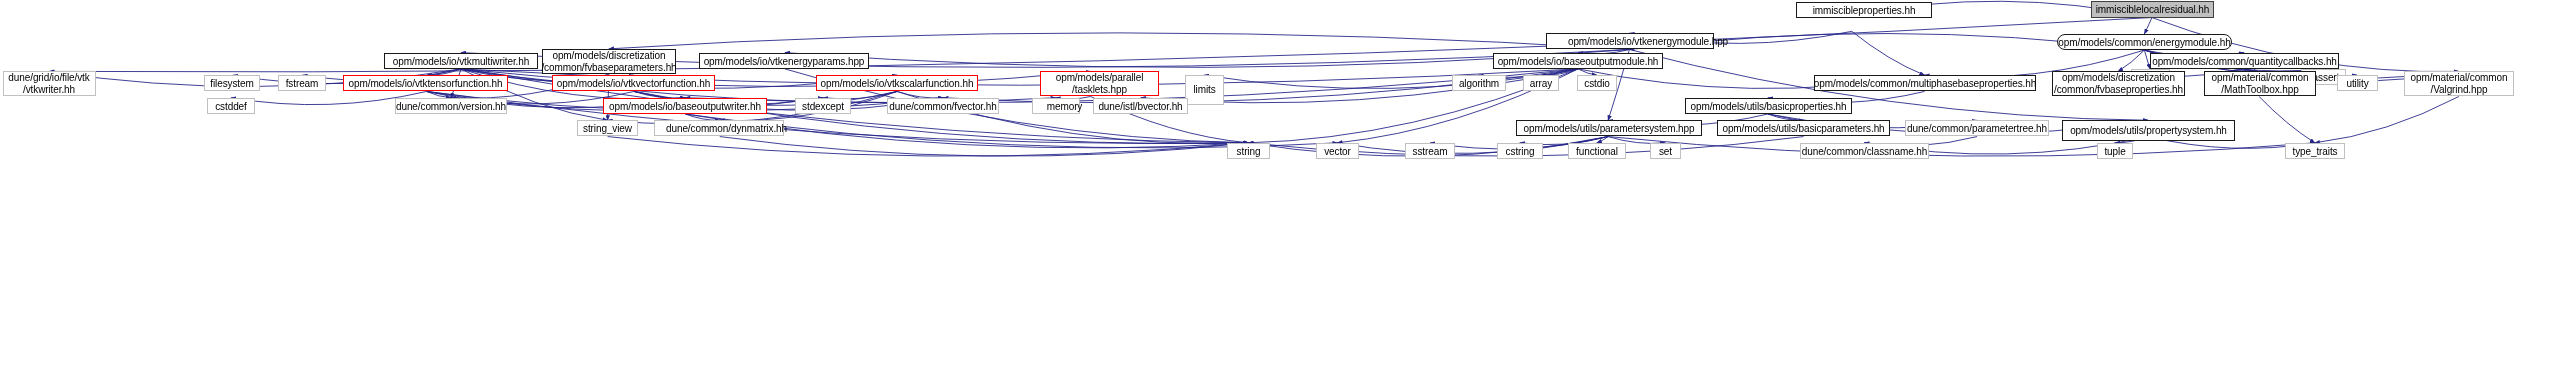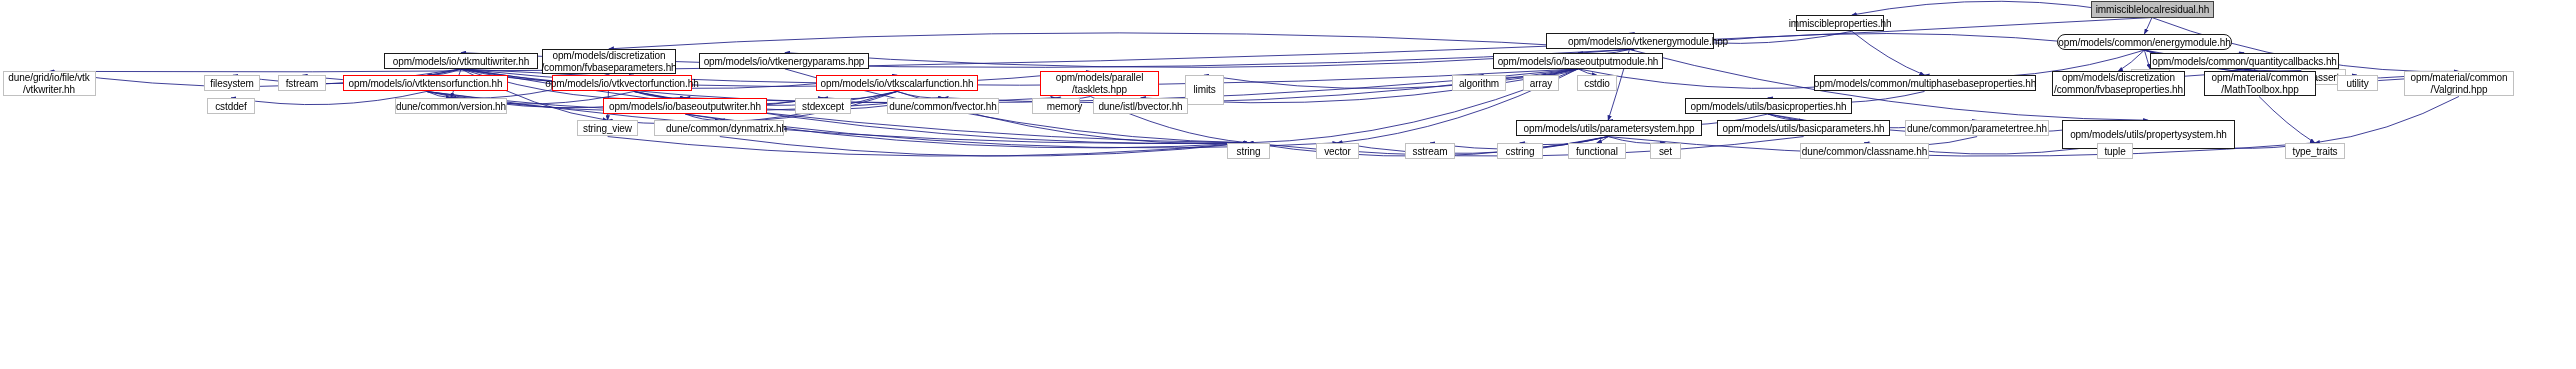--- a/index.html
+++ b/index.html
@@ -151,37 +151,37 @@
         <path d="M1093,182 Q1542.5,257 1992,228" marker-end="url(#arrow)"></path>
         <path d="M1093,182 Q1613.5,257 2134,228" marker-end="url(#arrow)"></path>
         <path d="M1093,182 Q1120.5,192.5 1148,192" marker-end="url(#arrow)"></path>
         <path d="M1148,218 Q1570,275 1992,228" marker-end="url(#arrow)"></path>
         <path d="M969,218 Q1480.5,275 1992,228" marker-end="url(#arrow)"></path>
         <path d="M3605,154 Q3649.5,199.9 3694,228" marker-end="url(#arrow)"></path>
         <path d="M3924,154 Q3809,214 3694,228" marker-end="url(#arrow)"></path>
       </g>
   </svg>
 <div class="node root" style="left: 2091px; top: 1.3px; width: 123px; height: 16.3px;">immisciblelocalresidual.hh</div>
-    <div class="node hdr" style="left: 1796px; top: 15px; width: 88px; height: 16.3px;">immiscibleproperties.hh</div>
+    <div class="node hdr" style="left: 1796px; top: 2px; width: 136px; height: 16.3px;">immiscibleproperties.hh</div>
     <div class="node hdr" style="left: 2057px; top: 34px; width: 175px; height: 16.3px; border-radius: 8px;">opm/models/common/energymodule.hh</div>
     <div class="node hdr" style="left: 1546px; top: 33px; width: 168px; height: 16.3px; padding-left: 36px;">opm/models/io/vtkenergymodule.hpp</div>
     <div class="node hdr" style="left: 384px; top: 53px; width: 154px; height: 16.3px;">opm/models/io/vtkmultiwriter.hh</div>
     <div class="node hdr" style="left: 542px; top: 49px; width: 134px; height: 25px;">opm/models/discretization
 /common/fvbaseparameters.hh</div>
     <div class="node hdr" style="left: 699px; top: 53px; width: 170px; height: 16.3px;">opm/models/io/vtkenergyparams.hpp</div>
     <div class="node hdr" style="left: 1493px; top: 53px; width: 170px; height: 16.3px;">opm/models/io/baseoutputmodule.hh</div>
     <div class="node " style="left: 2131px; top: 69px; width: 39px; height: 16.3px;">cmath</div>
     <div class="node hdr" style="left: 2150px; top: 53px; width: 189px; height: 16.3px;">opm/models/common/quantitycallbacks.hh</div>
     <div class="node " style="left: 2301px; top: 69px; width: 45px; height: 16.3px;">cassert</div>
     <div class="node " style="left: 2.5px; top: 71px; width: 93px; height: 25px;">dune/grid/io/file/vtk
 /vtkwriter.hh</div>
     <div class="node " style="left: 204px; top: 75px; width: 56px; height: 16.3px;">filesystem</div>
     <div class="node " style="left: 278px; top: 75px; width: 48px; height: 16.3px;">fstream</div>
     <div class="node red" style="left: 343px; top: 75px; width: 165px; height: 16.3px;">opm/models/io/vtktensorfunction.hh</div>
-    <div class="node red" style="left: 552px; top: 75px; width: 140px; height: 16.3px;">opm/models/io/vtkvectorfunction.hh</div>
+    <div class="node red" style="left: 552px; top: 75px; width: 163px; height: 16.3px;">opm/models/io/vtkvectorfunction.hh</div>
     <div class="node red" style="left: 816px; top: 75px; width: 162px; height: 16.3px;">opm/models/io/vtkscalarfunction.hh</div>
     <div class="node red" style="left: 1040px; top: 71px; width: 119px; height: 25px;">opm/models/parallel
 /tasklets.hpp</div>
     <div class="node " style="left: 1185px; top: 75px; width: 39px; height: 30px;">limits</div>
     <div class="node " style="left: 1452px; top: 75px; width: 54px; height: 16.3px;">algorithm</div>
     <div class="node " style="left: 1523px; top: 75px; width: 36px; height: 16.3px;">array</div>
     <div class="node " style="left: 1577px; top: 75px; width: 40px; height: 16.3px;">cstdio</div>
     <div class="node hdr" style="left: 1814px; top: 75px; width: 222px; height: 16.3px;">opm/models/common/multiphasebaseproperties.hh</div>
     <div class="node hdr" style="left: 2052px; top: 71px; width: 133px; height: 25px;">opm/models/discretization
 /common/fvbaseproperties.hh</div>
@@ -196,21 +196,21 @@
     <div class="node " style="left: 795px; top: 98px; width: 56px; height: 16.3px;">stdexcept</div>
     <div class="node " style="left: 887px; top: 98px; width: 112px; height: 16.3px;">dune/common/fvector.hh</div>
     <div class="node " style="left: 1032px; top: 98px; width: 48px; height: 16.3px; padding-left: 17px;">memory</div>
     <div class="node " style="left: 1093px; top: 98px; width: 95px; height: 16.3px;">dune/istl/bvector.hh</div>
     <div class="node hdr" style="left: 1685px; top: 98px; width: 167px; height: 16.3px;">opm/models/utils/basicproperties.hh</div>
     <div class="node " style="left: 577px; top: 120px; width: 61px; height: 16.3px;">string_view</div>
     <div class="node " style="left: 654px; top: 120px; width: 130px; height: 16.3px; padding-left: 15px;">dune/common/dynmatrix.hh</div>
     <div class="node hdr" style="left: 1516px; top: 120px; width: 186px; height: 16.3px;">opm/models/utils/parametersystem.hpp</div>
     <div class="node hdr" style="left: 1717px; top: 120px; width: 173px; height: 16.3px;">opm/models/utils/basicparameters.hh</div>
     <div class="node " style="left: 1905px; top: 120px; width: 144px; height: 16.3px;">dune/common/parametertree.hh</div>
-    <div class="node hdr" style="left: 2062px; top: 120px; width: 173px; height: 29px;">opm/models/utils/propertysystem.hh</div>
+    <div class="node hdr" style="left: 2062px; top: 120px; width: 173px; height: 21px;">opm/models/utils/propertysystem.hh</div>
     <div class="node " style="left: 1227px; top: 143px; width: 43px; height: 16.3px;">string</div>
     <div class="node " style="left: 1316px; top: 143px; width: 43px; height: 16.3px;">vector</div>
     <div class="node " style="left: 1405px; top: 143px; width: 50px; height: 16.3px;">sstream</div>
     <div class="node " style="left: 1497px; top: 143px; width: 46px; height: 16.3px;">cstring</div>
     <div class="node " style="left: 1568px; top: 143px; width: 58px; height: 16.3px;">functional</div>
     <div class="node " style="left: 1650px; top: 143px; width: 31px; height: 16.3px;">set</div>
     <div class="node " style="left: 1800px; top: 143px; width: 129px; height: 16.3px;">dune/common/classname.hh</div>
     <div class="node " style="left: 2097px; top: 143px; width: 36px; height: 16.3px;">tuple</div>
     <div class="node " style="left: 2285px; top: 143px; width: 60px; height: 16.3px;">type_traits</div>
   </div>

